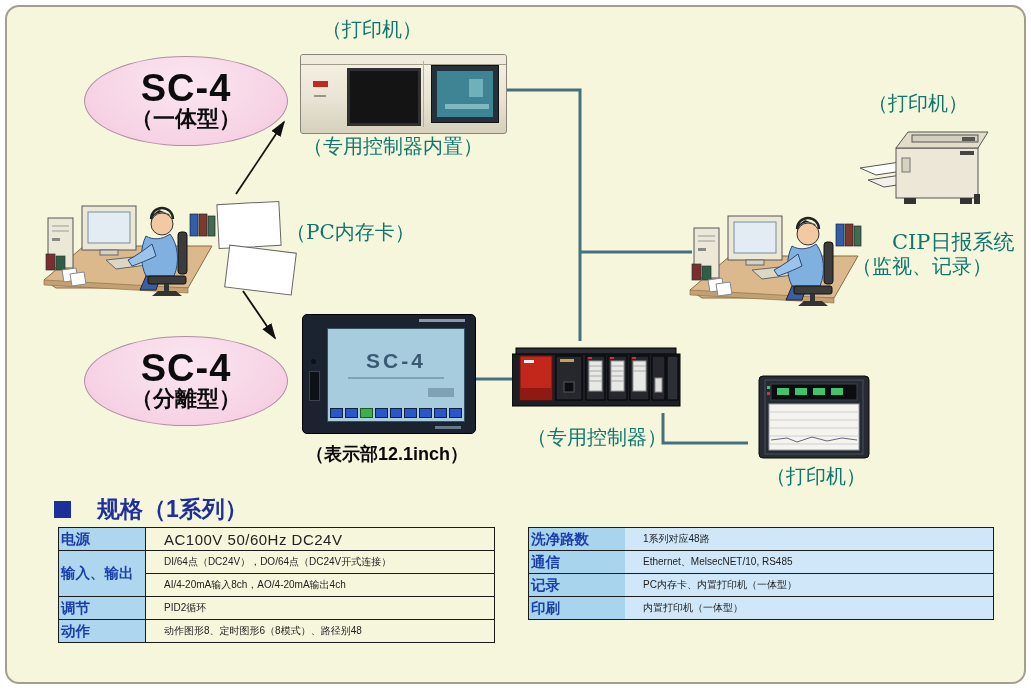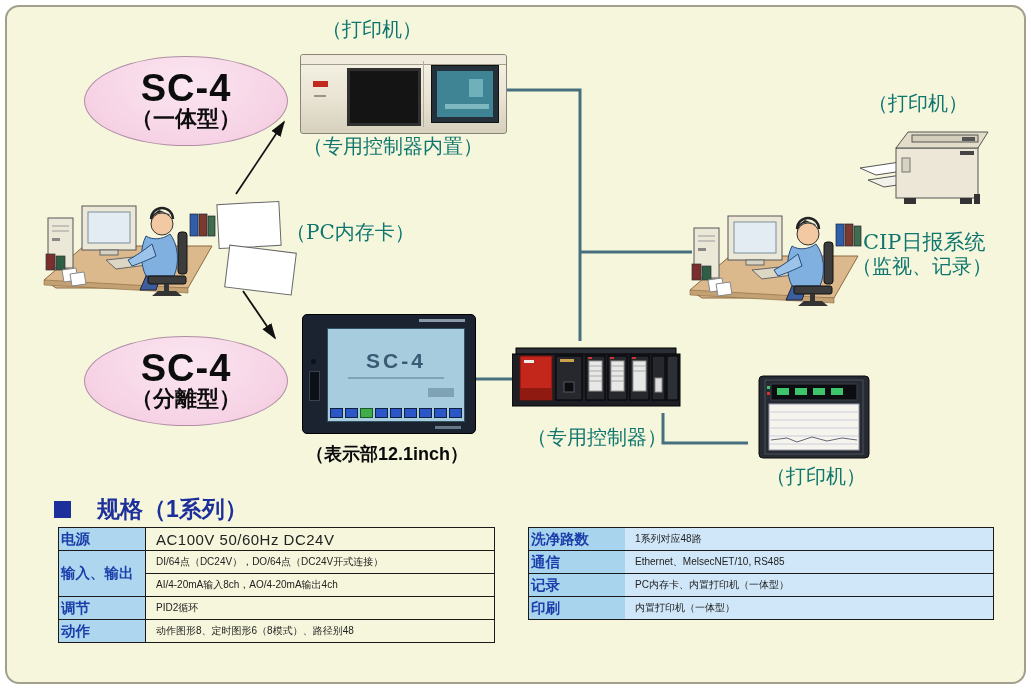--- a/index.html
+++ b/index.html
@@ -6,21 +6,21 @@
   .canvas{position:relative;width:1031px;height:689px;background:#ffffff;overflow:hidden;
           font-family:"Liberation Sans",sans-serif;}
   .frame{position:absolute;left:5px;top:5px;right:5px;bottom:5px;background:#f6f6dd;
          border:2px solid #a49f8c;border-radius:14px;}
   .overlay{position:absolute;left:0;top:0;pointer-events:none;}
 
   
   .dlabel{position:absolute;font-family:"DejaVu Serif","Liberation Serif",serif;
           font-size:20px;color:#0f766e;white-space:nowrap;}
   .dlabel.bold-sans{font-family:"Liberation Sans",sans-serif;font-weight:bold;font-size:18px;color:#0a0a0a;}
-  .dlabel.cip{font-size:21px;}
+  .dlabel.cip{font-size:21px;margin-left:29px;}
 
   
   .ellipse{position:absolute;width:202px;height:88px;border-radius:50%;
            background:radial-gradient(ellipse at 50% 30%, #fbe6f1 0%, #f6d2e4 70%, #eec4da 100%);
            border:1px solid #b08ea6;display:flex;flex-direction:column;align-items:center;
            justify-content:center;}
   .ellipse .t{font-weight:900;font-size:38px;line-height:.95;color:#0d0d0d;letter-spacing:1px;}
   .ellipse .s{font-weight:800;font-size:22px;line-height:1.15;color:#0d0d0d;}
   #ellipse-integrated{left:84px;top:56px;}
   #ellipse-separate{left:84px;top:336px;}
@@ -60,21 +60,21 @@
       border:1px solid #39424e;}
   #touch-panel .side-dot{position:absolute;left:8px;top:44px;width:5px;height:5px;background:#0c1118;
       border-radius:50%;}
 
   
   .spec-head{position:absolute;left:54px;top:494px;display:flex;align-items:center;gap:26px;}
   .spec-head .sq{width:17px;height:17px;background:#1c2f9a;}
   .spec-head .htext{font-weight:bold;font-size:23px;color:#1c2f9a;}
 
   table.spec{position:absolute;border-collapse:collapse;table-layout:fixed;}
-  table.spec th,table.spec td{border:1.5px solid #1a1a1a;height:22px;padding:0 10px;white-space:nowrap;
+  table.spec th,table.spec td{border:1.5px solid #1a1a1a;height:22px;padding:0 18px;white-space:nowrap;
       overflow:hidden;}
   table.spec th{background:#aed7ef;color:#1b3faa;font-weight:bold;font-size:14.5px;text-align:left;
       padding:0 2px;}
   table.spec td{font-family:Liberation Sans, sans-serif;font-size:10px;color:#222;}
   #table-left{left:58px;top:527px;width:437px;}
   #table-left th{width:82px;}
   #table-left tr.first td{font-family:"Liberation Sans",sans-serif;font-size:15px;letter-spacing:.5px;}
   #table-right{left:528px;top:527px;width:466px;}
   #table-right th{width:92px;background:#a9d4ee;border-right:none;}
   #table-right td{background:#cfe7f8;border-left:none;}

